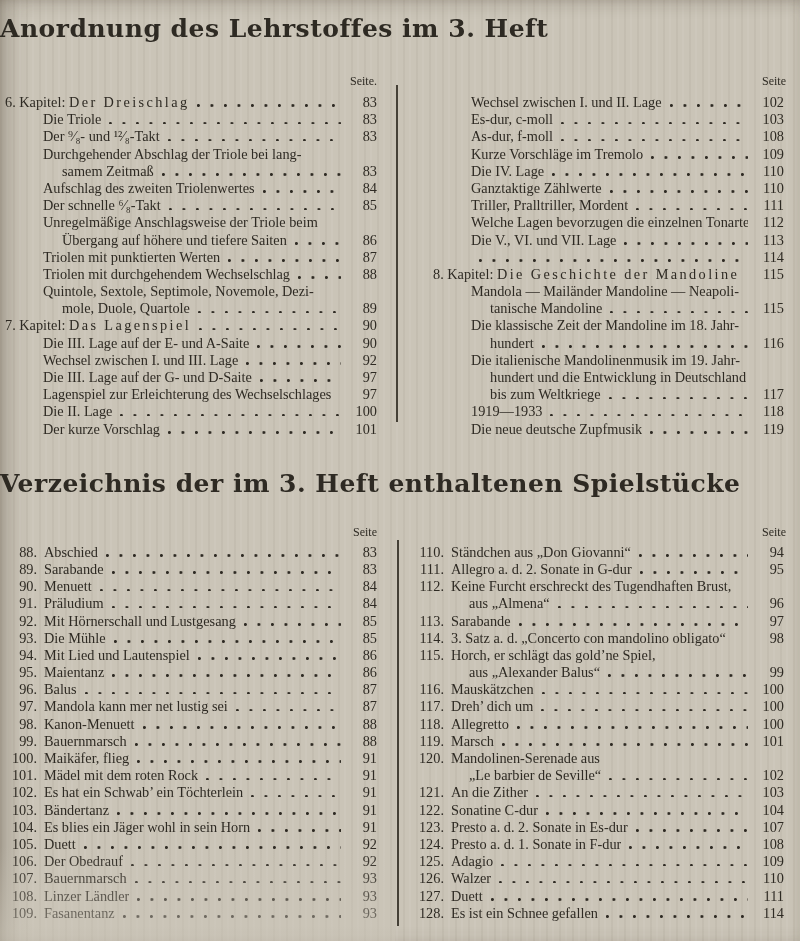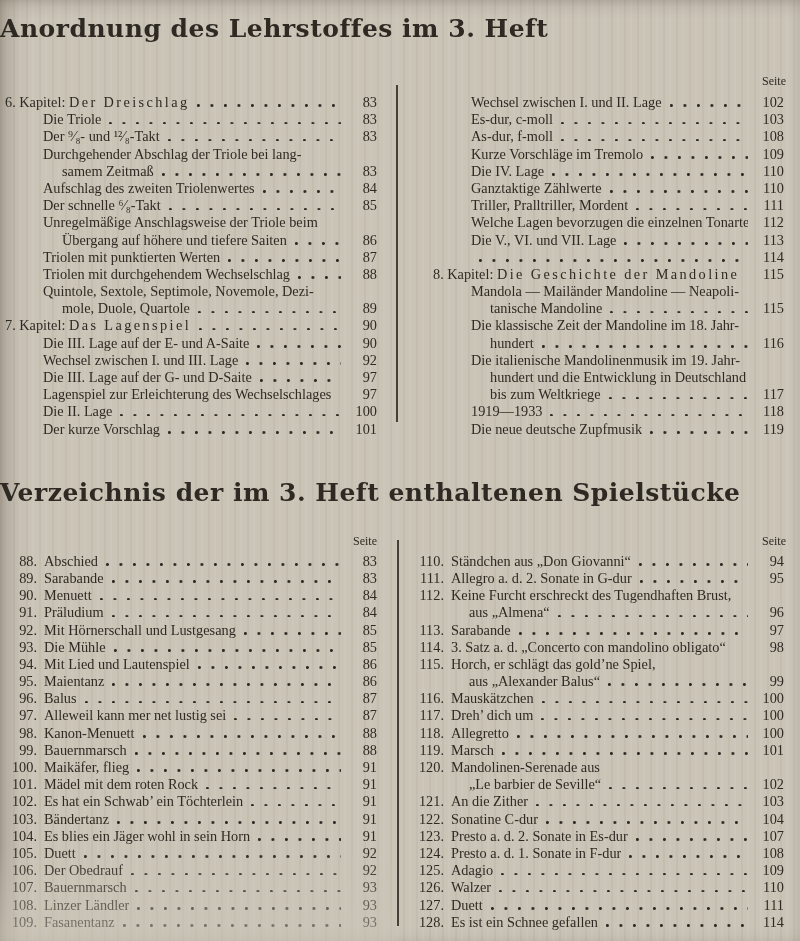--- a/index.html
+++ b/index.html
@@ -29,21 +29,21 @@
   }
   .title{
     margin:0;
     text-align:left;
     font-family:"DejaVu Serif","Liberation Serif",serif;
     font-weight:700;
     font-size:25px;
     letter-spacing:0.5px;
   }
   .title.t1{padding-top:14px;}
-  .title.t2{margin-top:40px;}
+  .title.t2{margin-top:31px;}
   .seite-row{display:flex;font-size:12px;}
   .seite-row.s1{margin-top:31px;}
   .seite-row.s2{margin-top:27px;}
   .sl{width:377px;text-align:right;}
   .sr{flex:1;text-align:right;padding-right:14px;}
   .cols{display:flex;padding-left:5px;}
   .cols.s1{margin-top:5px;gap:21px;}
   .cols.s2{margin-top:4px;}
   .col-l{flex:0 0 372px;width:372px;}
   .col-r{flex:1;padding-left:35px;padding-right:16px;min-width:0;}
@@ -83,20 +83,21 @@
   }
 </style>
 </head>
 <body>
 
 <div class="page">
 
   <h1 class="title t1">Anordnung des Lehrstoffes im 3. Heft</h1>
 
   <div class="seite-row s1">
+    <span class="sl">Seite.</span>
     <span class="sr">Seite</span>
   </div>
 
   <div class="cols s1">
     <div class="col-l" id="s1l">
         <div class="toc-line ind0">
           <span class="txt"><span class="pre">6. Kapitel: </span><span class="sperr">Der Dreischlag</span></span>
           <span class="leader"></span>
           <span class="pg">83</span>
         </div>
@@ -343,21 +344,21 @@
           <span class="pg">86</span>
         </div>
         <div class="toc-line ind0">
           <span class="num">96.</span>
           <span class="txt">Balus</span>
           <span class="leader"></span>
           <span class="pg">87</span>
         </div>
         <div class="toc-line ind0">
           <span class="num">97.</span>
-          <span class="txt">Alleweil kann mer net lustig sei</span>
+          <span class="txt">Mandola kann mer net lustig sei</span>
           <span class="leader"></span>
           <span class="pg">87</span>
         </div>
         <div class="toc-line ind0">
           <span class="num">98.</span>
           <span class="txt">Kanon-Menuett</span>
           <span class="leader"></span>
           <span class="pg">88</span>
         </div>
         <div class="toc-line ind0">

